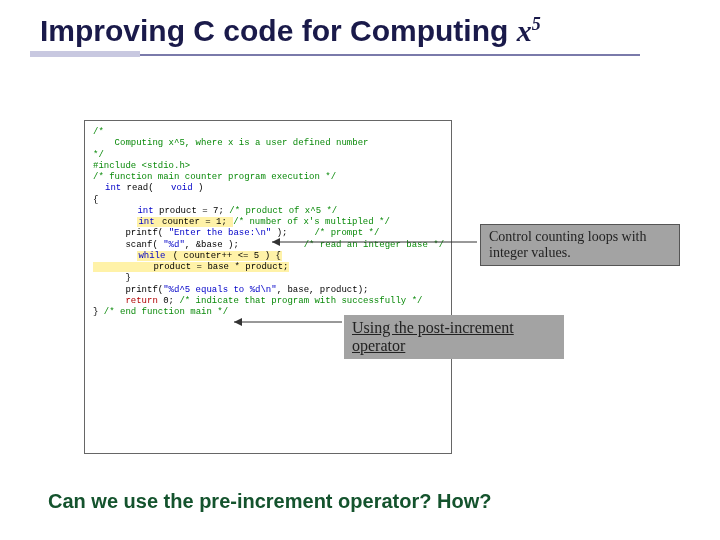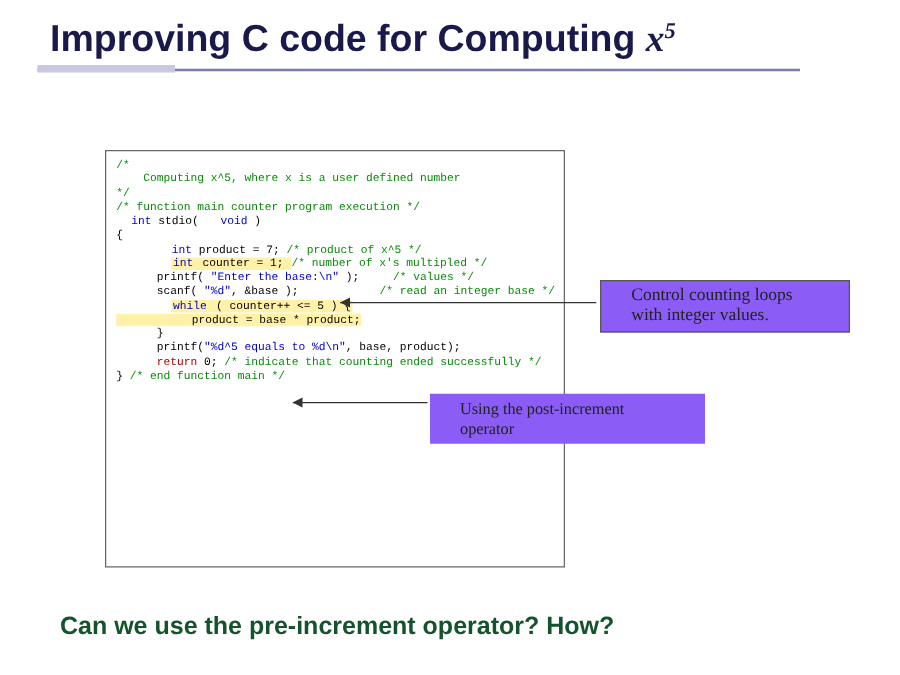--- a/index.html
+++ b/index.html
@@ -18,26 +18,26 @@
     color: #000;
   }
   .code-box span { white-space: pre; display: block; }
   .c-comm { color: #0a8a0a; }
   .c-prep { color: #0a8a0a; }
   .c-kw   { color: #0000c8; margin-left: 12px; }
   .c-str  { color: #0000c8; }
   .c-ret  { color: #b00000; }
   .hl     { background: #fff2a8; display: inline; padding: 0 1px; }
   .note-box {
-    position: absolute; border: 1px solid #555; background: #8b5cf6;
+    position: absolute; border: 1px solid #555; background: #a3a3a3;
     font-family: 'Times New Roman', serif; font-size: 14px; color: #222;
-    padding: 4px 24px;
+    padding: 4px 8px;
   }
   .note1 { left: 480px; top: 224px; width: 200px; }
-  .note2 { left: 344px; top: 315px; width: 220px; border: none; font-size: 13px; }
+  .note2 { left: 344px; top: 315px; width: 220px; border: none; font-size: 16px; text-decoration: underline; }
   .arrow { position: absolute; }
   .question {
     position: absolute; left: 48px; top: 490px;
     font-family: Arial, sans-serif; font-size: 20px; font-weight: bold; color: #14532d;
   }
 </style>
 </head>
 <body>
 
 <div class="slide">
@@ -47,37 +47,38 @@
       <span>Improving C code for Computing </span><span class="xsup"><span>x</span><span class="sup">5</span></span>
     </div>
   </div>
   <div class="underline"></div>
 
   <div class="code-box">
     <span class="c-comm">/*</span>
     <span class="c-comm">    Computing x^5, where x is a user defined number</span>
     <span class="c-comm">*/</span>
     <span></span>
+    <span class="c-prep">#include &lt;stdio.h&gt;</span>
     <span></span>
     <span class="c-comm">/* function main counter program execution */</span>
-    <span><span class="c-kw" style="display:inline">int</span><span style="display:inline"> stdio( </span><span class="c-kw" style="display:inline">void</span><span style="display:inline"> )</span></span>
+    <span><span class="c-kw" style="display:inline">int</span><span style="display:inline"> read( </span><span class="c-kw" style="display:inline">void</span><span style="display:inline"> )</span></span>
     <span>{</span>
     <span><span style="display:inline">      </span><span class="c-kw" style="display:inline">int</span><span style="display:inline"> product = 7; </span><span class="c-comm" style="display:inline">/* product of x^5 */</span></span>
     <span><span style="display:inline">      </span><span class="c-kw hl" style="display:inline">int</span><span class="hl" style="display:inline"> counter = 1; </span><span class="c-comm" style="display:inline">/* number of x's multipled */</span></span>
     <span></span>
-    <span><span style="display:inline">      printf( </span><span class="c-str" style="display:inline">"Enter the base:\n"</span><span style="display:inline"> );     </span><span class="c-comm" style="display:inline">/* values */</span></span>
+    <span><span style="display:inline">      printf( </span><span class="c-str" style="display:inline">"Enter the base:\n"</span><span style="display:inline"> );     </span><span class="c-comm" style="display:inline">/* prompt */</span></span>
     <span><span style="display:inline">      scanf( </span><span class="c-str" style="display:inline">"%d"</span><span style="display:inline">, &amp;base );            </span><span class="c-comm" style="display:inline">/* read an integer base */</span></span>
     <span></span>
     <span><span style="display:inline">      </span><span class="c-kw hl" style="display:inline">while</span><span class="hl" style="display:inline"> ( counter++ &lt;= 5 ) {</span></span>
     <span><span class="hl" style="display:inline">           product = base * product;</span></span>
     <span>      }</span>
     <span></span>
     <span><span style="display:inline">      printf(</span><span class="c-str" style="display:inline">"%d^5 equals to %d\n"</span><span style="display:inline">, base, product);</span></span>
     <span></span>
-    <span><span style="display:inline">      </span><span class="c-ret" style="display:inline">return</span><span style="display:inline"> 0; </span><span class="c-comm" style="display:inline">/* indicate that counting ended successfully */</span></span>
+    <span><span style="display:inline">      </span><span class="c-ret" style="display:inline">return</span><span style="display:inline"> 0; </span><span class="c-comm" style="display:inline">/* indicate that program with successfully */</span></span>
     <span></span>
     <span><span style="display:inline">} </span><span class="c-comm" style="display:inline">/* end function main */</span></span>
   </div>
 
   <div class="note-box note1">
     <span style="display:inline;white-space:normal">Control counting loops with integer values.</span>
   </div>
   <div class="note-box note2">
     <span style="display:inline;white-space:normal">Using the post-increment operator</span>
   </div>

